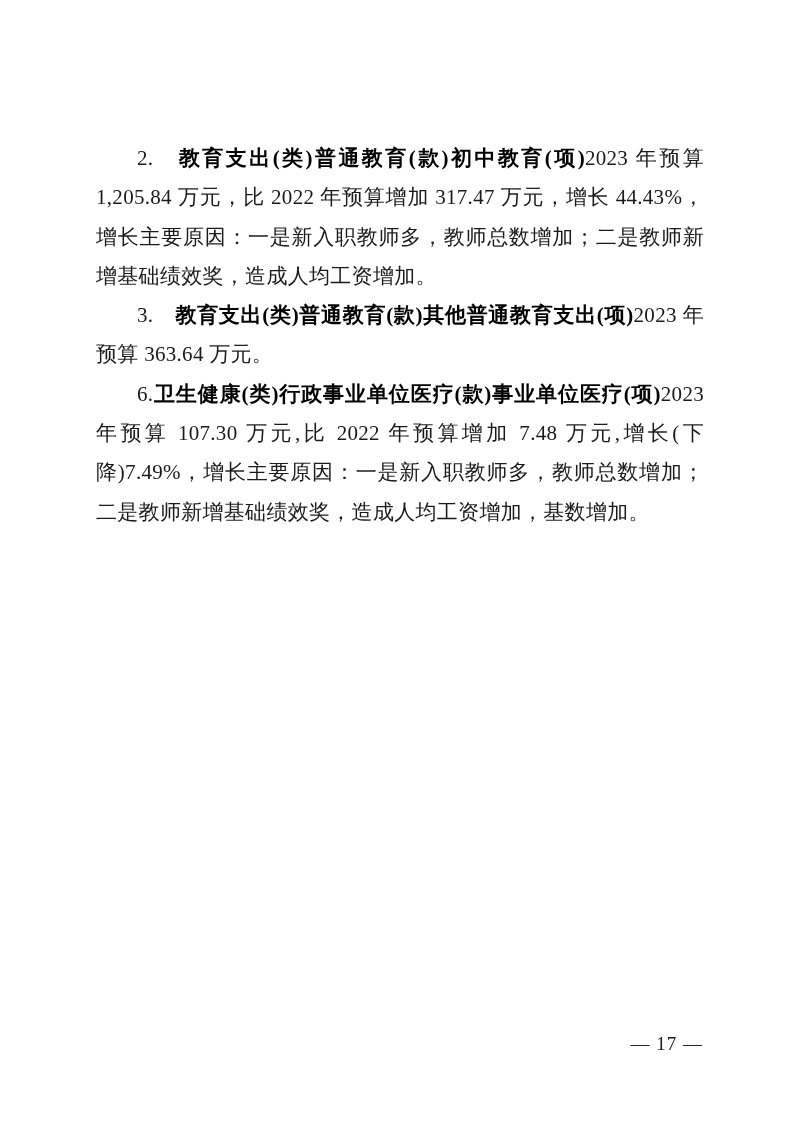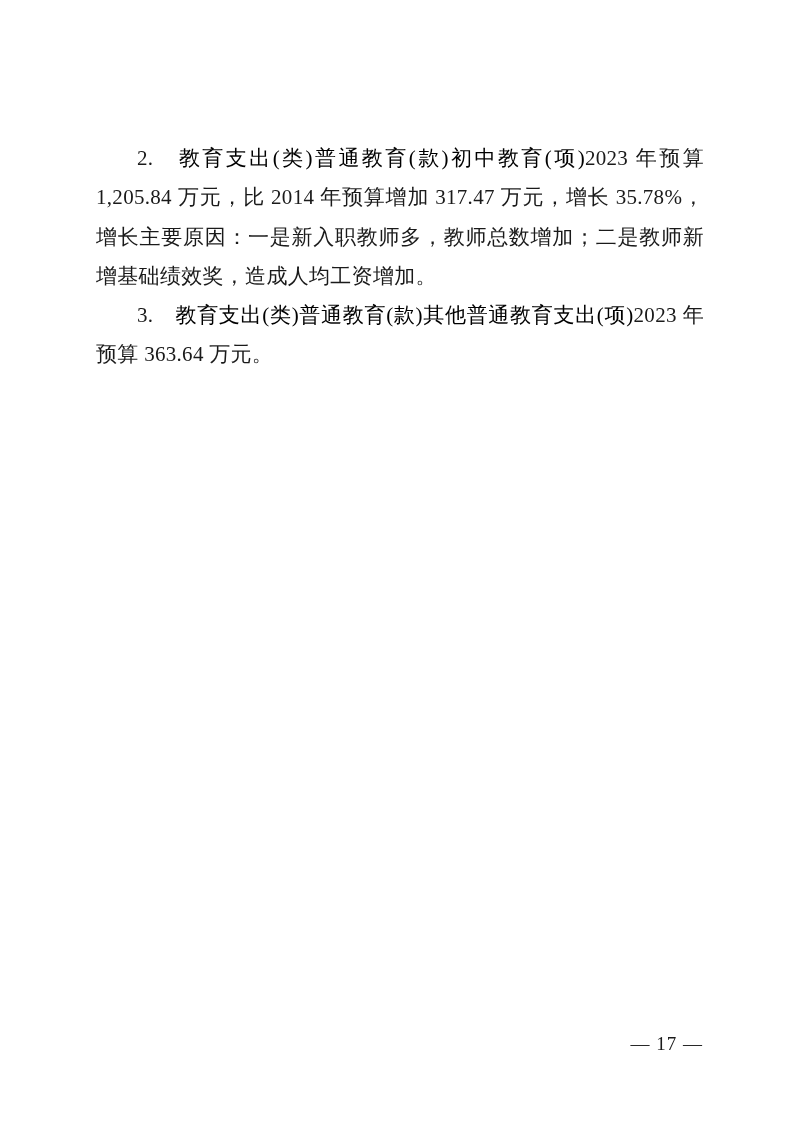--- a/index.html
+++ b/index.html
@@ -30,35 +30,36 @@
     text-align: justify;
     text-justify: inter-character;
     letter-spacing: 0.3px;
   }
   .text-block p {
     margin: 0;
     padding: 0;
     text-indent: 41px;
   }
   .bold {
-    font-weight: 400;
+    font-weight: 700;
     color: #000000;
   }
   .page-number {
     position: absolute;
     top: 1032px;
     right: 90px;
     font-size: 19px;
     line-height: 24px;
     color: #1a1a1a;
     letter-spacing: 1px;
   }
 </style>
 </head>
 <body>
 
 <div class="page">
   <div class="text-block">
-      <p><span>2.　</span><span class="bold">教育支出(类)普通教育(款)初中教育(项)</span><span>2023 年预算 1,205.84 万元，比 2014 年预算增加 317.47 万元，增长 35.78%，增长主要原因：一是新入职教师多，教师总数增加；二是教师新增基础绩效奖，造成人均工资增加。</span></p>
+      <p><span>2.　</span><span class="bold">教育支出(类)普通教育(款)初中教育(项)</span><span>2023 年预算 1,205.84 万元，比 2022 年预算增加 317.47 万元，增长 44.43%，增长主要原因：一是新入职教师多，教师总数增加；二是教师新增基础绩效奖，造成人均工资增加。</span></p>
       <p><span>3.　</span><span class="bold">教育支出(类)普通教育(款)其他普通教育支出(项)</span><span>2023 年预算 363.64 万元。</span></p>
+      <p><span>6.</span><span class="bold">卫生健康(类)行政事业单位医疗(款)事业单位医疗(项)</span><span>2023 年预算 107.30 万元,比 2022 年预算增加 7.48 万元,增长(下降)7.49%，增长主要原因：一是新入职教师多，教师总数增加；二是教师新增基础绩效奖，造成人均工资增加，基数增加。</span></p>
     </div>
   <div class="page-number">— 17 —</div>
 </div>
 
 </body></html>

